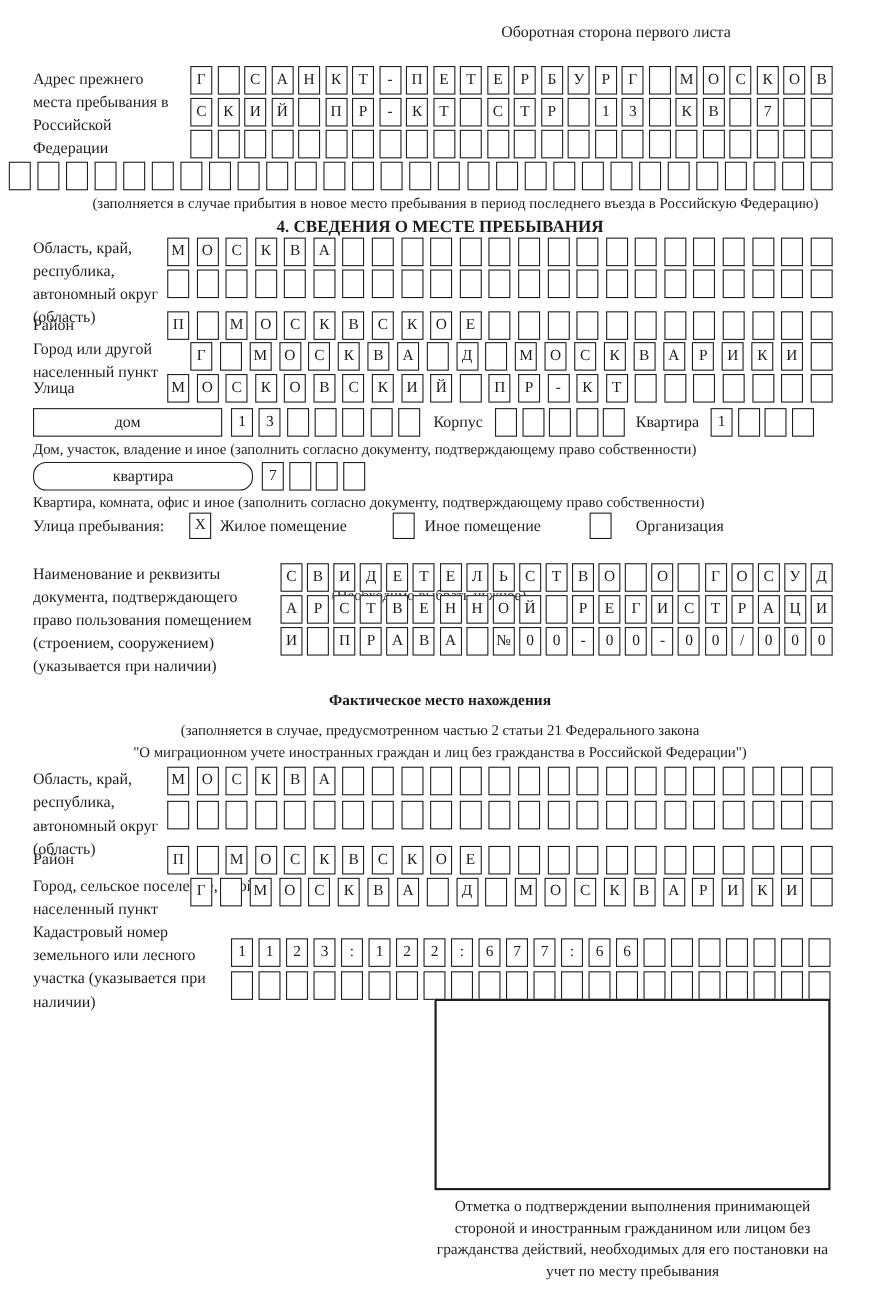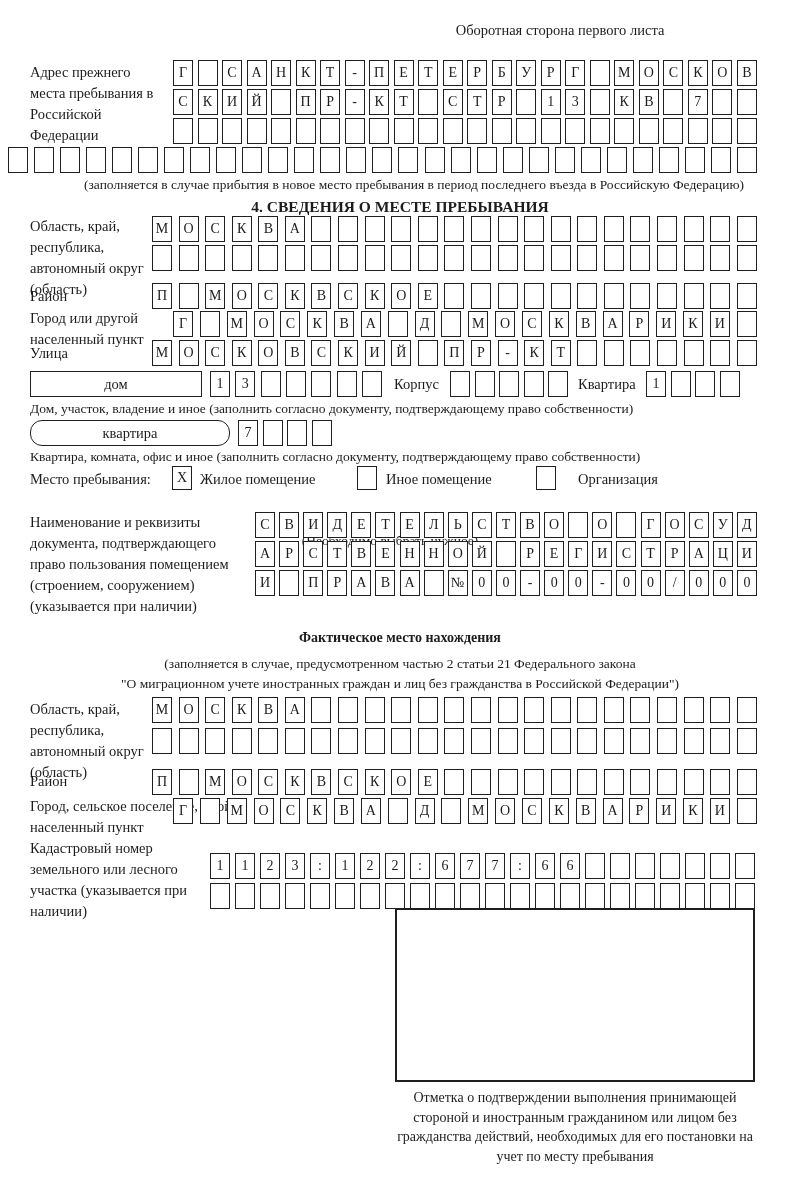--- a/index.html
+++ b/index.html
@@ -310,21 +310,21 @@
 
   <div class="wbox" style="top:420px; left:30px; width:200px;border-radius:12px;">квартира</div>
   <div class="cellrow" style="top:420px; left:238px; width:94px;">
       <span class="cell">7</span>
       <span class="cell"></span>
       <span class="cell"></span>
       <span class="cell"></span>
     </div>
   <div class="cap" style="top:449px; left:30px; width:720px;">Квартира, комната, офис и иное (заполнить согласно документу, подтверждающему право собственности)</div>
 
-  <div class="lbl" style="top:469px; left:30px;">Место пребывания:</div>
+  <div class="lbl" style="top:469px; left:30px;">Улица пребывания:</div>
   <div class="cbox" style="top:466px; left:172px;">X</div>
   <div class="lbl" style="top:469px; left:200px;">Жилое помещение</div>
   <div class="cbox" style="top:466px; left:357px;"></div>
   <div class="lbl" style="top:469px; left:386px;">Иное помещение</div>
   <div class="cbox" style="top:466px; left:536px;"></div>
   <div class="lbl" style="top:469px; left:578px;">Организация</div>
   <div class="cap center" style="top:493px; left:150px; width:480px;margin-top:40px;">(Необходимо выбрать нужное)</div>
 
   <div class="lbl" style="top:512px; left:30px; width:225px;">Наименование и реквизиты документа, подтверждающего право пользования помещением (строением, сооружением) (указывается при наличии)</div>
   <div class="cellrow" style="top:512px; left:255px; width:502px;">

